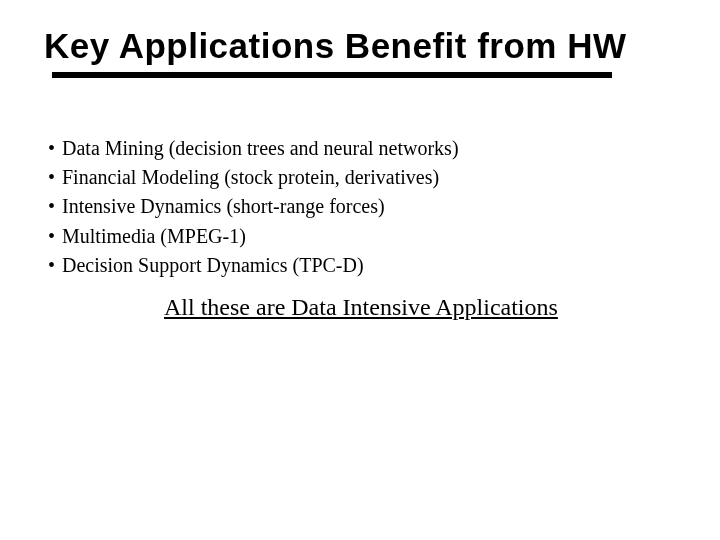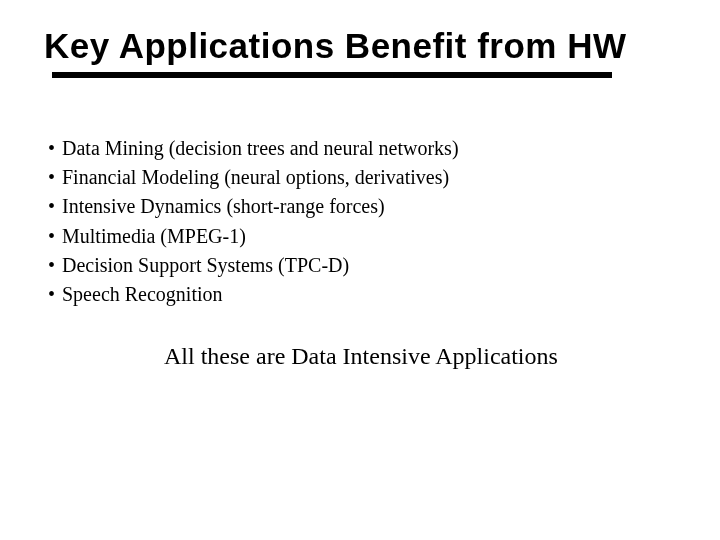--- a/index.html
+++ b/index.html
@@ -39,35 +39,35 @@
     line-height: 1.46;
   }
   .bullet {
     white-space: nowrap;
   }
   .bullet .dot {
     display: inline-block;
     width: 14px;
   }
   .footer {
-    margin-top: 34px;
+    margin-top: 14px;
     margin-left: 120px;
     font-size: 24px;
+    text-decoration: underline;
   }
 </style>
 </head>
 <body>
 
 <div class="slide">
   <div class="title">Key Applications Benefit from HW</div>
   <div class="rule"></div>
 
   <div class="bullets">
     <div class="bullet"><span class="dot">•</span><span>Data Mining (decision trees and neural networks)</span></div>
-    <div class="bullet"><span class="dot">•</span><span>Financial Modeling (neural options, derivatives)</span></div>
+    <div class="bullet"><span class="dot">•</span><span>Financial Modeling (stock protein, derivatives)</span></div>
     <div class="bullet"><span class="dot">•</span><span>Intensive Dynamics (short-range forces)</span></div>
     <div class="bullet"><span class="dot">•</span><span>Multimedia (MPEG-1)</span></div>
-    <div class="bullet"><span class="dot">•</span><span>Decision Support Systems (TPC-D)</span></div>
-    <div class="bullet"><span class="dot">•</span><span>Speech Recognition</span></div>
+    <div class="bullet"><span class="dot">•</span><span>Decision Support Dynamics (TPC-D)</span></div>
   </div>
 
   <div class="footer">All these are Data Intensive Applications</div>
 </div>
 
 </body></html>

